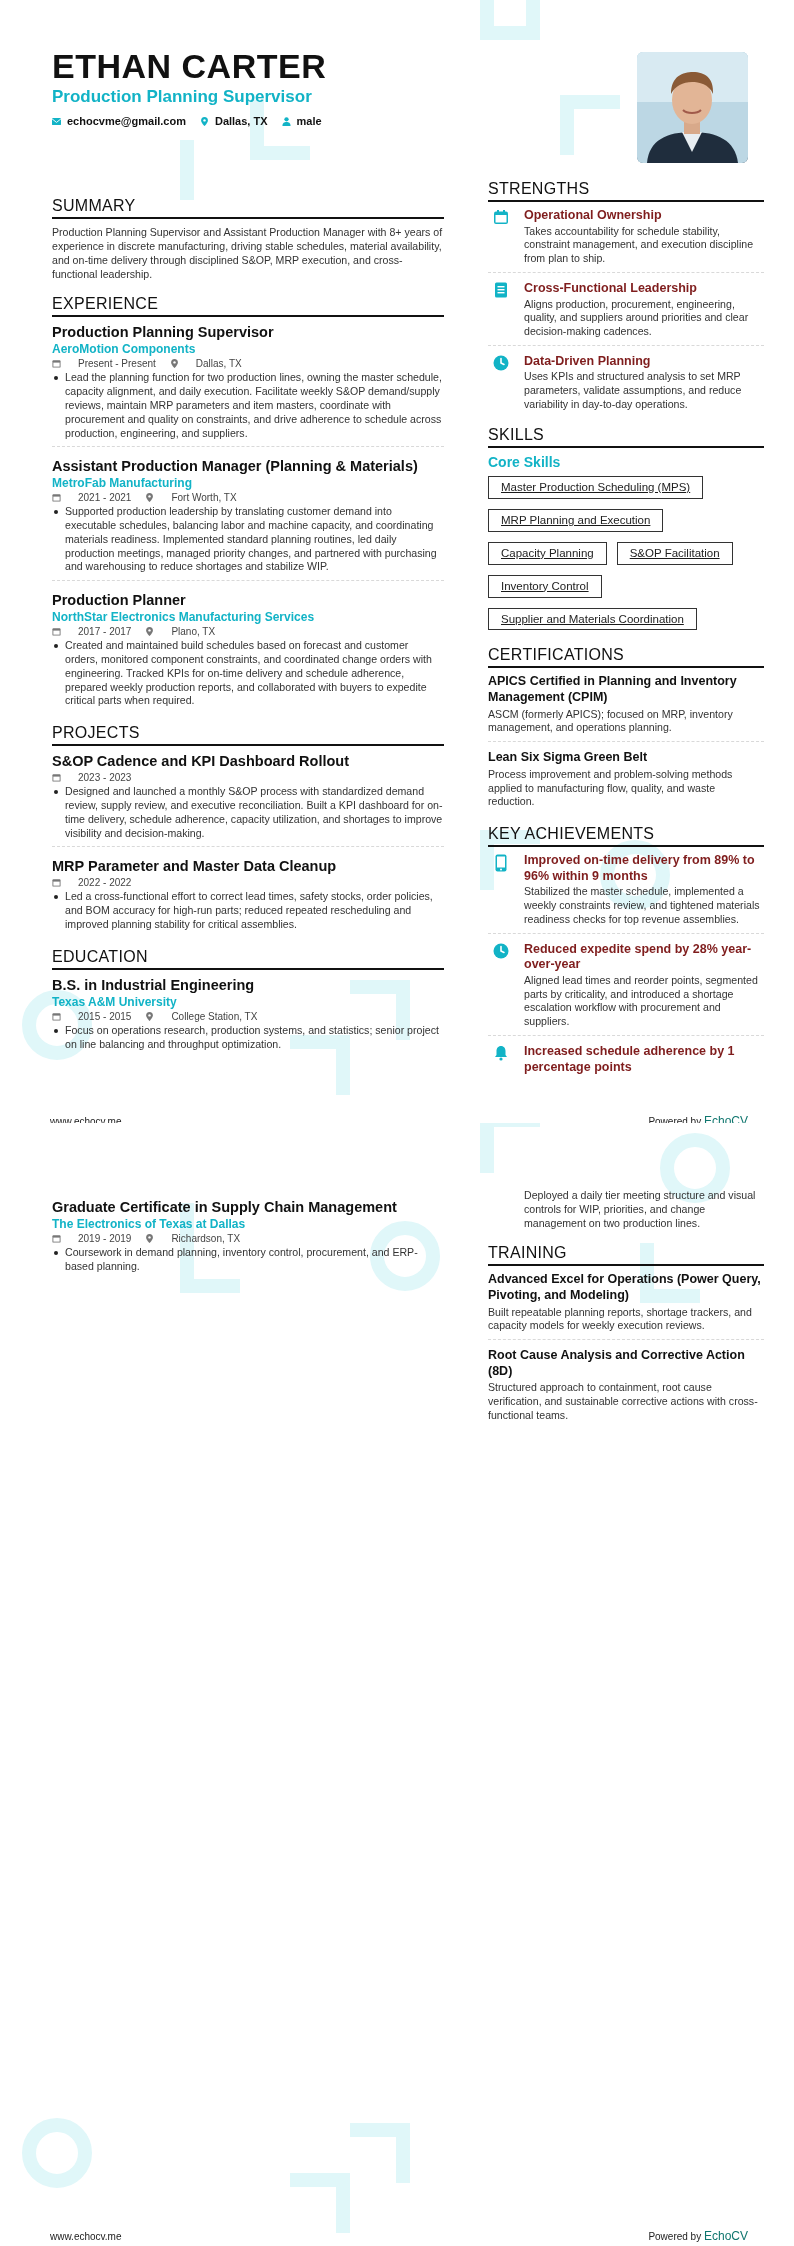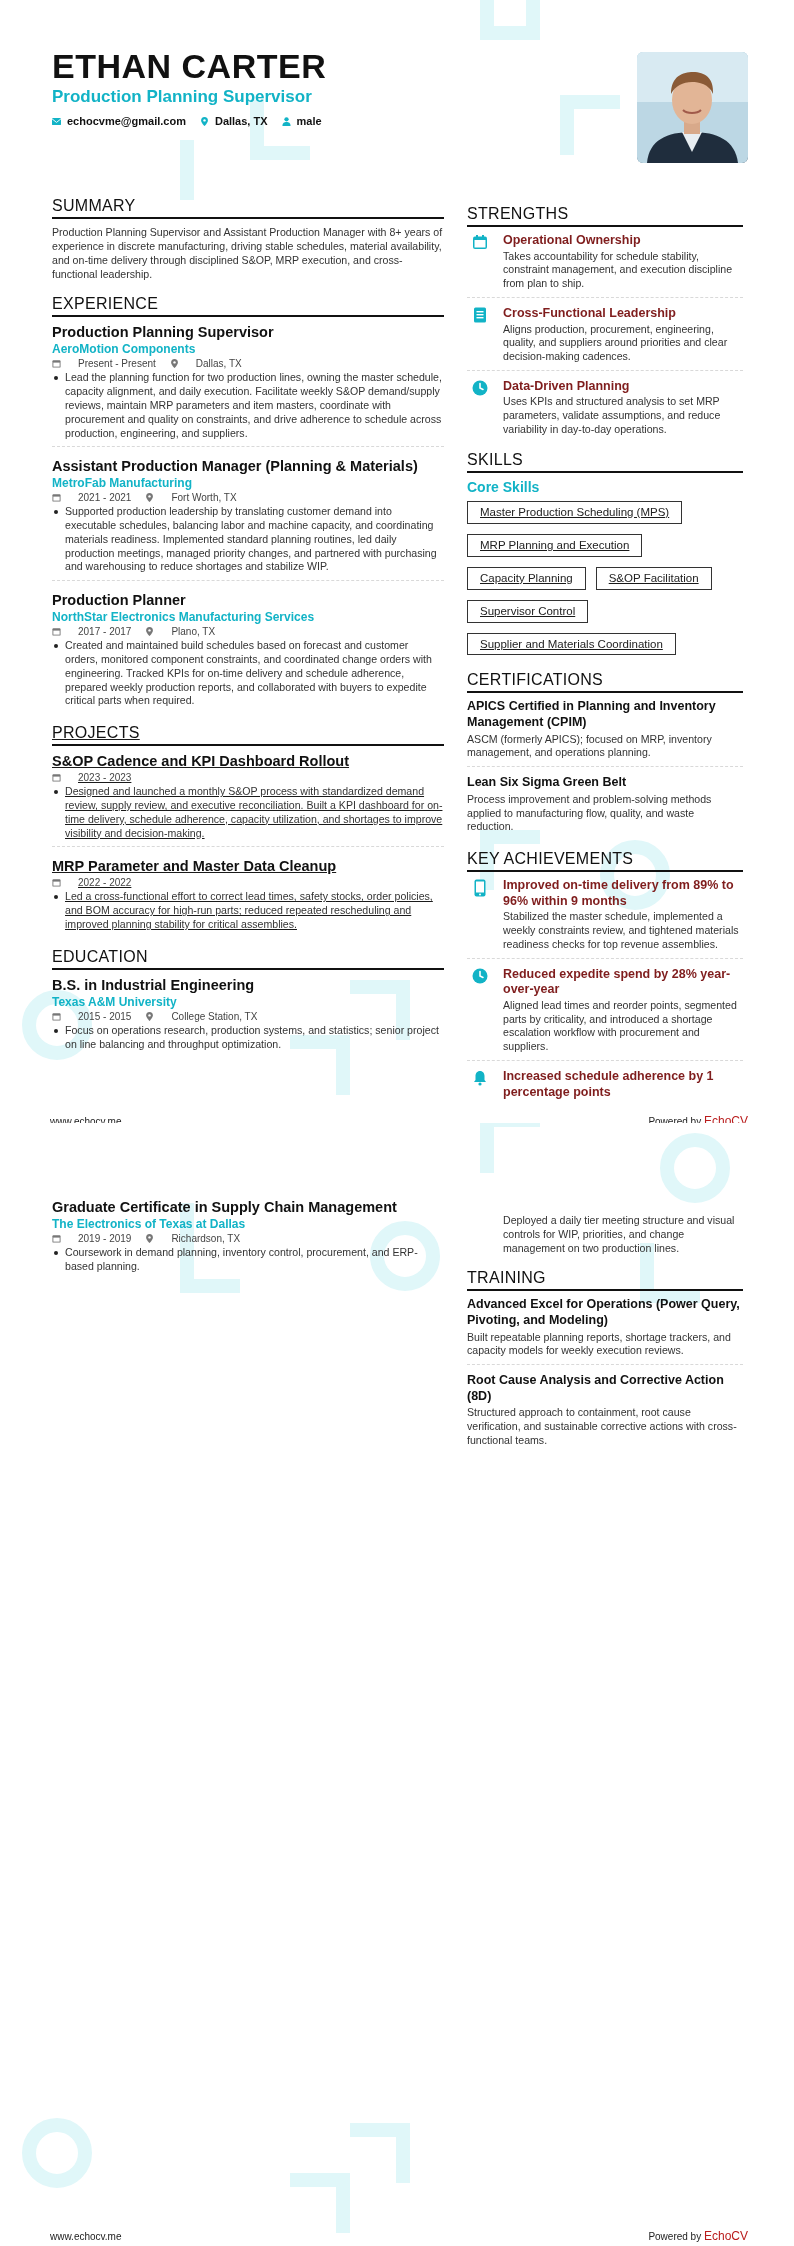--- a/index.html
+++ b/index.html
@@ -18,21 +18,21 @@
   .name { font-size: 34px; font-weight: 700; letter-spacing: 0.5px; color: #111; line-height: 1.1; }
   .title { font-size: 17px; font-weight: 700; color: #12b3c6; margin-top: 2px; }
   .contacts { display: flex; gap: 14px; margin-top: 8px; font-size: 11px; font-weight: 700; color: #111; }
   .contact { display: flex; align-items: center; gap: 6px; }
   .ico-sm { width: 9px; height: 9px; display: inline-block; }
   .photo { position: absolute; left: 637px; top: 52px; width: 111px; height: 111px; border-radius: 6px; overflow: hidden;
            background: linear-gradient(160deg, #cfe6f0 0%, #8fb4c8 40%, #2c3e50 100%); }
 
   
   .col-left { position: absolute; left: 52px; width: 392px; }
-  .col-right { position: absolute; left: 467px; width: 276px; margin-top: 25px; }
+  .col-right { position: absolute; left: 488px; width: 276px; }
 
   .sec-title { font-size: 16px; font-weight: 400; letter-spacing: 0.3px; color: #111; border-bottom: 2px solid #111; padding-bottom: 2px; margin-bottom: 6px; text-transform: uppercase; }
   .para { font-size: 10.6px; line-height: 1.33; color: #333; }
 
   .job { margin-bottom: 10px; padding-bottom: 6px; border-bottom: 1px dashed #d9d9d9; }
   .job:last-child { border-bottom: none; }
   .job-title { font-size: 14.5px; font-weight: 700; color: #111; line-height: 1.25; }
   .company { font-size: 12px; font-weight: 700; color: #12b3c6; margin-top: 1px; }
   .meta { display: flex; gap: 14px; font-size: 10px; color: #444; margin-top: 2px; margin-bottom: 2px; align-items: center; }
   .meta-item { display: flex; align-items: center; gap: 17px; }
@@ -50,21 +50,21 @@
   .tags { display: flex; flex-wrap: wrap; gap: 10px 10px; text-decoration: underline; }
   .tag { border: 1.5px solid #333; padding: 3px 12px; font-size: 11.5px; color: #222; line-height: 1.3; }
 
   .cert { margin-bottom: 8px; padding-bottom: 6px; border-bottom: 1px dashed #d9d9d9; }
   .cert:last-child { border-bottom: none; }
   .cert-title { font-size: 12.5px; font-weight: 700; color: #111; line-height: 1.25; }
   .cert-desc { font-size: 10.6px; color: #333; line-height: 1.3; margin-top: 2px; }
 
   .footer { position: absolute; left: 50px; right: 46px; display: flex; justify-content: space-between; align-items: baseline; font-size: 10px; color: #222; z-index: 1; }
   .footer .powered { font-size: 10px; color: #222; }
-  .footer .brand { font-size: 12px; color: #b91c1c; }
+  .footer .brand { font-size: 12px; color: #0f766e; }
 </style>
 </head>
 <body>
 
 <div class="page">
 
   <div class="deco deco-bracket" style="left:480px;top:-20px;width:60px;height:60px;border-width:0 14px 14px 14px;"></div>
   <div class="deco deco-bracket" style="left:560px;top:95px;width:60px;height:60px;border-width:14px 0 0 14px;"></div>
   <div class="deco deco-bracket" style="left:250px;top:100px;width:60px;height:60px;border-width:0 0 14px 14px;"></div>
   <div class="deco deco-bracket" style="left:180px;top:140px;width:20px;height:60px;border-width:0 0 0 14px;"></div>
@@ -191,21 +191,21 @@
                 </svg>
                 <span>Plano, TX</span>
               </span>
           </div>
           <ul class="bullets">
               <li>Created and maintained build schedules based on forecast and customer orders, monitored component constraints, and coordinated change orders with engineering. Tracked KPIs for on-time delivery and schedule adherence, prepared weekly production reports, and collaborated with buyers to expedite critical parts when required.</li>
             </ul>
         </div>
       </section>
 
-      <section style="margin-top:4px;text-decoration:underline;">
+      <section style="margin-top:4px;">
         <h2 class="sec-title">PROJECTS</h2>
         <div class="job">
           <div class="job-title">S&amp;OP Cadence and KPI Dashboard Rollout</div>
           <div class="meta">
             <span class="meta-item">
                 <svg class="ico-sm" viewBox="0 0 10 10">
                   <rect x="0.5" y="1.5" width="9" height="8" rx="1" fill="#777"></rect>
                   <rect x="1.5" y="4" width="7" height="4.5" fill="#fff"></rect>
                 </svg>
                 <span>2023 - 2023</span>
@@ -306,21 +306,21 @@
       </section>
 
       <section style="margin-top:6px;">
         <h2 class="sec-title">SKILLS</h2>
         <div class="skills-sub">Core Skills</div>
         <div class="tags">
           <span class="tag">Master Production Scheduling (MPS)</span>
           <span class="tag">MRP Planning and Execution</span>
           <span class="tag">Capacity Planning</span>
           <span class="tag">S&amp;OP Facilitation</span>
-          <span class="tag">Supervisor Control</span>
+          <span class="tag">Inventory Control</span>
           <span class="tag">Supplier and Materials Coordination</span>
         </div>
       </section>
 
       <section style="margin-top:16px;">
         <h2 class="sec-title">CERTIFICATIONS</h2>
         <div class="cert">
           <div class="cert-title">APICS Certified in Planning and Inventory Management (CPIM)</div>
           <div class="cert-desc">ASCM (formerly APICS); focused on MRP, inventory management, and operations planning.</div>
         </div>

